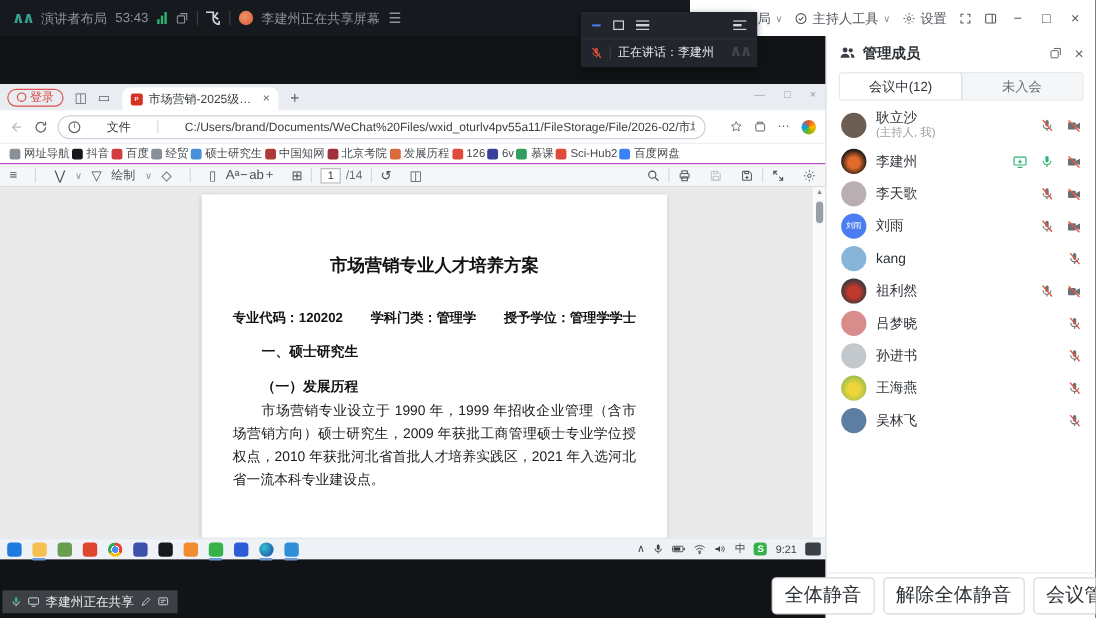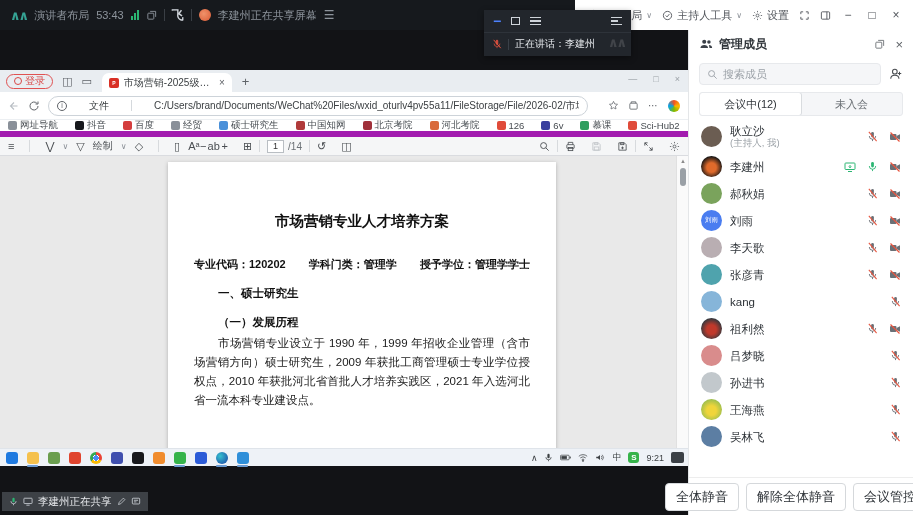--- a/index.html
+++ b/index.html
@@ -54,21 +54,21 @@
   .navbar{height:28px;background:#fff;display:flex;align-items:center;padding:0 8px;gap:8px;border-bottom:1px solid #eceff2;}
   .urlbar{flex:1;max-width:540px;height:20px;border:1px solid #cdd3d9;border-radius:11px;display:flex;align-items:center;gap:22px;padding:0 8px;font-size:10px;color:#3c4043;}
   .infoc{width:10px;height:10px;border:1px solid #5f6368;border-radius:50%;font-size:7px;color:#5f6368;display:flex;align-items:center;justify-content:center;flex:none;}
   .url-div{width:1px;height:11px;background:#d5d9dd;}
   .url-text{white-space:nowrap;overflow:hidden;flex:1;}
   .nav-right{display:flex;align-items:center;gap:9px;margin-left:auto;}
   .copilot{width:12px;height:12px;border-radius:50%;background:conic-gradient(#f25022,#ffb900,#7fba00,#00a4ef,#f25022);}
   .dots{color:#5f6368;font-size:10px;letter-spacing:1px;}
 
   
-  .bookmarks{height:17px;background:#fff;display:flex;align-items:center;gap:17px;padding:0 8px;border-bottom:6px solid #a21caf;overflow:hidden;}
+  .bookmarks{height:17px;background:#fff;display:flex;align-items:center;gap:2px;padding:0 8px;border-bottom:1px solid #a21caf;overflow:hidden;}
   .bm{display:flex;align-items:center;gap:3px;font-size:9.5px;color:#474c51;white-space:nowrap;}
   .bm i{width:9px;height:9px;border-radius:2px;display:block;flex:none;}
 
   
   .pdfbar{height:19px;background:#f5f6f7;border-bottom:1px solid #dadce0;display:flex;align-items:center;padding:0 8px;font-size:10px;color:#4a4e52;position:relative;}
   .pdfbar .seg{display:flex;align-items:center;gap:8px;}
   .pb-div{width:1px;height:12px;background:#d7dadd;margin:0 7px;}
   .pagebox{width:17px;height:13px;border:1px solid #b9bec3;background:#fff;font-size:9px;display:flex;align-items:center;justify-content:center;color:#333;}
   .pdf-center{position:absolute;left:200px;display:flex;align-items:center;}
   .pdf-right{position:absolute;right:8px;display:flex;align-items:center;}
@@ -113,21 +113,21 @@
   .p-tab.active{background:#fff;border:1px solid #d9dcdf;border-radius:3px;color:#2e3338;margin:-1px;z-index:1;}
   .p-list{flex:1;overflow:hidden;padding:4px 0 0 0;}
   .m-row{display:flex;align-items:center;gap:8px;padding:0 12px;height:27px;}
   .m-row.tall{height:33px;}
   .m-av{width:21px;height:21px;border-radius:50%;flex:none;display:flex;align-items:center;justify-content:center;color:#fff;font-size:6.5px;overflow:hidden;}
   .m-names{display:flex;flex-direction:column;line-height:12px;min-width:0;}
   .m-name{font-size:11.5px;color:#2e3338;white-space:nowrap;}
   .m-sub{font-size:9.5px;color:#9aa0a6;}
   .m-icons{margin-left:auto;display:flex;gap:11px;align-items:center;}
   .p-foot{height:38px;border-top:1px solid #ededed;display:flex;align-items:center;justify-content:center;gap:7px;}
-  .p-btn{border:1px solid #d5d8db;border-radius:4px;background:#fff;font-size:13px;color:#2e3338;padding:4px 10px;white-space:nowrap;}
+  .p-btn{border:1px solid #d5d8db;border-radius:4px;background:#fff;font-size:16px;color:#2e3338;padding:4px 10px;white-space:nowrap;}
 </style>
 </head>
 <body>
 
 <div class="app">
 
   <div class="titlebar">
     <div class="tb-left">
       <span class="voov-logo">∧∧</span>
       <span>演讲者布局</span>
@@ -303,21 +303,21 @@
           <span class="bm">
             <i style="background: rgb(176, 58, 58);"></i>
             <span>中国知网</span>
           </span>
           <span class="bm">
             <i style="background: rgb(160, 48, 58);"></i>
             <span>北京考院</span>
           </span>
           <span class="bm">
             <i style="background: rgb(217, 106, 59);"></i>
-            <span>河北考院</span>
+            <span>发展历程</span>
           </span>
           <span class="bm">
             <i style="background: rgb(224, 75, 58);"></i>
             <span>126</span>
           </span>
           <span class="bm">
             <i style="background: rgb(58, 63, 158);"></i>
             <span>6v</span>
           </span>
           <span class="bm">
@@ -545,38 +545,20 @@
       <span class="sp">
         <span class="ico">
           <svg width="11" height="11" viewBox="0 0 24 24" fill="none" stroke="#5f6368" stroke-width="1.8">
               <rect x="4" y="7" width="13" height="13" rx="1.5"></rect>
               <path d="M9 3h12v12"></path>
             </svg>
         </span>
         <span class="p-x">×</span>
       </span>
     </div>
-    <div class="p-search">
-      <span class="searchbox">
-        <span class="ico">
-          <svg width="11" height="11" viewBox="0 0 24 24" fill="none" stroke="#9aa0a6" stroke-width="2">
-              <circle cx="10" cy="10" r="6.5"></circle>
-              <path d="M15 15l6 6"></path>
-            </svg>
-        </span>
-        <input placeholder="搜索成员" style="">
-      </span>
-      <span class="ico">
-        <svg width="14" height="14" viewBox="0 0 24 24" fill="none" stroke="#4a4e52" stroke-width="1.8">
-            <circle cx="10" cy="8" r="4"></circle>
-            <path d="M3 20c0-4 3-6 7-6s7 2 7 6"></path>
-            <path d="M18 8v6M15 11h6"></path>
-          </svg>
-      </span>
-    </div>
     <div class="p-tabs">
       <span class="p-tab active">会议中(12)</span>
       <span class="p-tab">未入会</span>
     </div>
     <div class="p-list" id="members">
         <div class="m-row tall">
           <span class="m-av" style="background: rgb(107, 93, 82);"></span>
           <span class="m-names">
             <span class="m-name">耿立沙</span>
             <span class="m-sub">(主持人, 我)</span>
@@ -622,23 +604,23 @@
             <span class="ico">
               <svg width="12" height="12" viewBox="0 0 24 24">
                 <rect x="2" y="6" width="13" height="12" rx="2" fill="#6a7076"></rect>
                 <path d="M15 10l7-3.5v11L15 14z" fill="#6a7076"></path>
                 <path d="M3 3l18 18" stroke="#e8553f" stroke-width="2.4"></path>
               </svg>
             </span>
           </span>
         </div>
         <div class="m-row">
-          <span class="m-av" style="background: rgb(122, 163, 92);"></span>
-          <span class="m-names">
-            <span class="m-name">郝秋娟</span>
+          <span class="m-av" style="background: rgb(185, 174, 178);"></span>
+          <span class="m-names">
+            <span class="m-name">李天歌</span>
           </span>
           <span class="m-icons">
             <span class="ico">
               <svg width="11" height="11" viewBox="0 0 24 24">
                 <rect x="9" y="2" width="6" height="12" rx="3" fill="#6a7076"></rect>
                 <path d="M5 11a7 7 0 0 0 14 0" stroke="#6a7076" stroke-width="2" fill="none"></path>
                 <path d="M12 18v4" stroke="#6a7076" stroke-width="2"></path>
                 <path d="M4 2l17 20" stroke="#e8553f" stroke-width="2.4"></path>
               </svg>
             </span>
@@ -648,66 +630,20 @@
                 <path d="M15 10l7-3.5v11L15 14z" fill="#6a7076"></path>
                 <path d="M3 3l18 18" stroke="#e8553f" stroke-width="2.4"></path>
               </svg>
             </span>
           </span>
         </div>
         <div class="m-row">
           <span class="m-av" style="background: rgb(74, 125, 240);">刘雨</span>
           <span class="m-names">
             <span class="m-name">刘雨</span>
-          </span>
-          <span class="m-icons">
-            <span class="ico">
-              <svg width="11" height="11" viewBox="0 0 24 24">
-                <rect x="9" y="2" width="6" height="12" rx="3" fill="#6a7076"></rect>
-                <path d="M5 11a7 7 0 0 0 14 0" stroke="#6a7076" stroke-width="2" fill="none"></path>
-                <path d="M12 18v4" stroke="#6a7076" stroke-width="2"></path>
-                <path d="M4 2l17 20" stroke="#e8553f" stroke-width="2.4"></path>
-              </svg>
-            </span>
-            <span class="ico">
-              <svg width="12" height="12" viewBox="0 0 24 24">
-                <rect x="2" y="6" width="13" height="12" rx="2" fill="#6a7076"></rect>
-                <path d="M15 10l7-3.5v11L15 14z" fill="#6a7076"></path>
-                <path d="M3 3l18 18" stroke="#e8553f" stroke-width="2.4"></path>
-              </svg>
-            </span>
-          </span>
-        </div>
-        <div class="m-row">
-          <span class="m-av" style="background: rgb(185, 174, 178);"></span>
-          <span class="m-names">
-            <span class="m-name">李天歌</span>
-          </span>
-          <span class="m-icons">
-            <span class="ico">
-              <svg width="11" height="11" viewBox="0 0 24 24">
-                <rect x="9" y="2" width="6" height="12" rx="3" fill="#6a7076"></rect>
-                <path d="M5 11a7 7 0 0 0 14 0" stroke="#6a7076" stroke-width="2" fill="none"></path>
-                <path d="M12 18v4" stroke="#6a7076" stroke-width="2"></path>
-                <path d="M4 2l17 20" stroke="#e8553f" stroke-width="2.4"></path>
-              </svg>
-            </span>
-            <span class="ico">
-              <svg width="12" height="12" viewBox="0 0 24 24">
-                <rect x="2" y="6" width="13" height="12" rx="2" fill="#6a7076"></rect>
-                <path d="M15 10l7-3.5v11L15 14z" fill="#6a7076"></path>
-                <path d="M3 3l18 18" stroke="#e8553f" stroke-width="2.4"></path>
-              </svg>
-            </span>
-          </span>
-        </div>
-        <div class="m-row">
-          <span class="m-av" style="background: rgb(79, 163, 173);"></span>
-          <span class="m-names">
-            <span class="m-name">张彦青</span>
           </span>
           <span class="m-icons">
             <span class="ico">
               <svg width="11" height="11" viewBox="0 0 24 24">
                 <rect x="9" y="2" width="6" height="12" rx="3" fill="#6a7076"></rect>
                 <path d="M5 11a7 7 0 0 0 14 0" stroke="#6a7076" stroke-width="2" fill="none"></path>
                 <path d="M12 18v4" stroke="#6a7076" stroke-width="2"></path>
                 <path d="M4 2l17 20" stroke="#e8553f" stroke-width="2.4"></path>
               </svg>
             </span>

